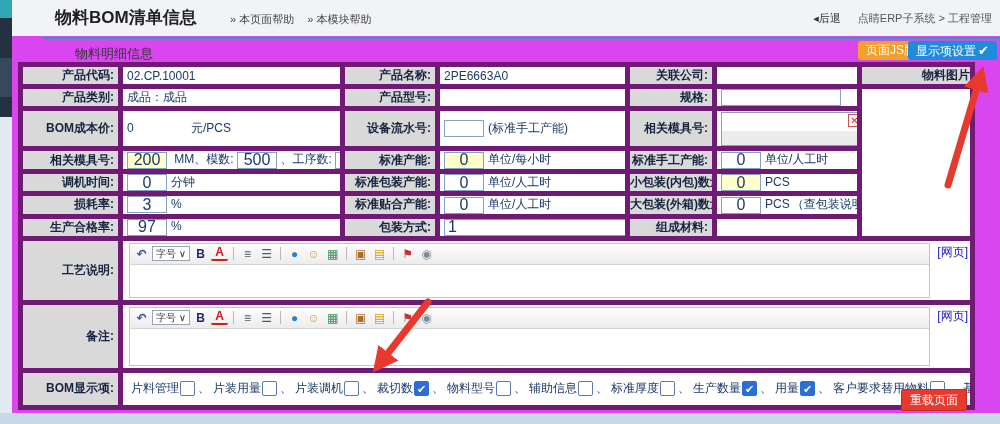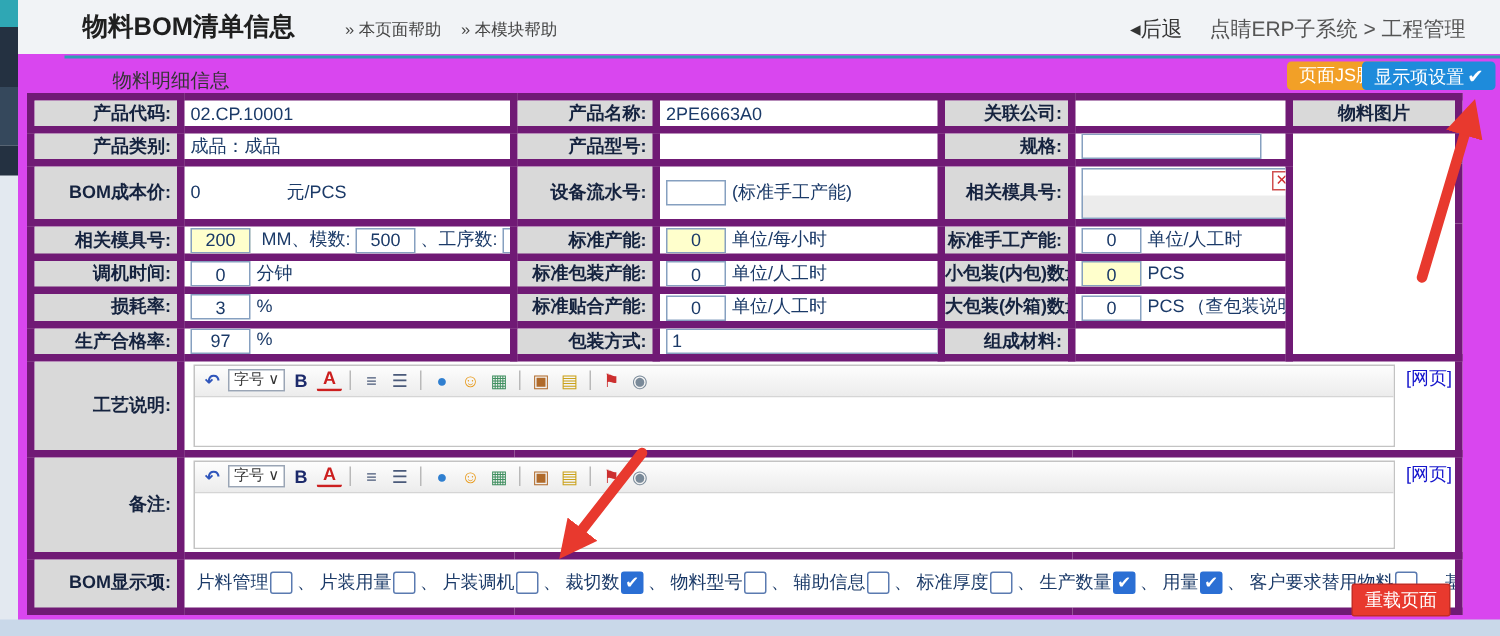--- a/index.html
+++ b/index.html
@@ -11,41 +11,41 @@
   .rail .seg1 { position:absolute; top:0; left:0; width:12px; height:18px; background:#2fa7b4; }
   .rail .seg2 { position:absolute; top:18px; left:0; width:12px; height:40px; background:#243141; }
   .rail .seg3 { position:absolute; top:58px; left:0; width:12px; height:39px; background:#35485c; }
   .rail .seg4 { position:absolute; top:97px; left:0; width:12px; height:20px; background:#243141; }
 
   
   .topbar { position:absolute; left:12px; top:0; width:988px; height:36px; background:#f1f3f6; }
   .page-title { position:absolute; left:43px; top:6px; font-size:17px; font-weight:bold; color:#1f1f1f; }
   .help-links { position:absolute; left:218px; top:12px; font-size:11px; color:#444; }
   .help-links a { color:#444; text-decoration:none; margin-right:10px; cursor:pointer; }
-  .topnav { position:absolute; right:23px; top:11px; font-size:14px; color:#555; }
+  .topnav { position:absolute; right:8px; top:11px; font-size:11px; color:#555; }
   .topnav .back { color:#333; margin-right:14px; cursor:pointer; }
   .divider { position:absolute; left:43px; top:37px; width:957px; height:2px; background:#2e9db4; }
 
   
   .section-head { position:absolute; left:12px; top:39px; width:988px; height:22px; }
   .section-title { position:absolute; left:63px; top:6px; font-size:13px; color:#333; }
   .btn { position:absolute; top:2px; height:19px; font-size:12px; color:#fff; border:none; border-radius:3px; padding:0 8px; cursor:pointer; line-height:19px; }
   .btn-js { right:64px; background:#f2a027; }
   .btn-display { right:3px; background:#1e8bdb; }
   .btn-display .chk { font-size:13px; margin-left:2px; }
 
   
   table.form { position:absolute; left:18px; top:62px; width:952px; border-collapse:collapse; table-layout:fixed; background:#fff; font-size:12px; }
   table.form td, table.form th { border:5px solid #701a75; overflow:hidden; white-space:nowrap; }
   td.lbl, th.lbl { background:#d9d9d9; text-align:right; padding-right:4px; font-weight:bold; color:#15233f; font-size:12px; }
   td.val { background:#fff; color:#1b3a68; padding-left:4px; text-align:left; }
   tr.h22 td { height:22px; } tr.h23 td { height:23px; } tr.h40 td { height:40px; }
   tr.h20 td { height:20px; } tr.h64 td { height:64px; } tr.h68 td { height:68px; } tr.h37 td { height:37px; }
 
-  .inp { height:17px; border:1px solid #86a0c0; background:#fff; font-size:12px; color:#1b3a68; text-align:center; width:40px; vertical-align:middle; font-family:inherit; }
+  .inp { height:17px; border:1px solid #86a0c0; background:#fff; font-size:16px; color:#1b3a68; text-align:center; width:40px; vertical-align:middle; font-family:inherit; }
   .inp.yellow { background:#ffffcc; }
   .inp.w120 { width:120px; text-align:left; }
   .inp.w182 { width:182px; text-align:left; padding-left:3px; }
   .unit { margin-left:4px; }
   .gapval { display:inline-block; min-width:60px; }
 
   .moldbox { position:relative; display:inline-block; width:142px; height:34px; border:1px solid #86a0c0; background:linear-gradient(#ffffff 55%, #ececec 55%); vertical-align:middle; }
   .moldbox .rm { position:absolute; top:1px; right:1px; width:13px; height:13px; background:#fff; border:1px solid #d05050; color:#d03030; font-size:10px; line-height:11px; text-align:center; cursor:pointer; }
 
   
@@ -114,21 +114,21 @@
         <col style="width:113px">
     </colgroup>
     <tbody>
         <tr class="h22">
       <td class="lbl">产品代码:</td>
       <td class="val">02.CP.10001</td>
       <td class="lbl">产品名称:</td>
       <td class="val">2PE6663A0</td>
       <td class="lbl">关联公司:</td>
       <td class="val"></td>
-      <th class="lbl" style="text-align:center;padding-right:0;">物料图片</th>
+      <th class="lbl" style="padding-right:0;">物料图片</th>
     </tr>
     <tr class="h22">
       <td class="lbl">产品类别:</td>
       <td class="val">成品：成品</td>
       <td class="lbl">产品型号:</td>
       <td class="val"></td>
       <td class="lbl">规格:</td>
       <td class="val"><input class="inp w120" value="" style=""></td>
       <td class="val" rowspan="6"></td>
     </tr>

